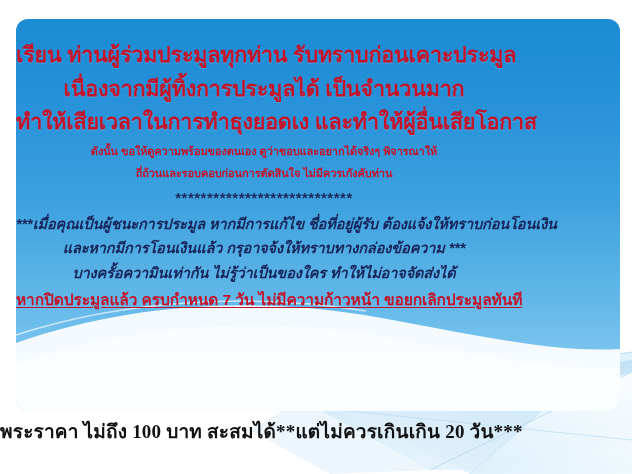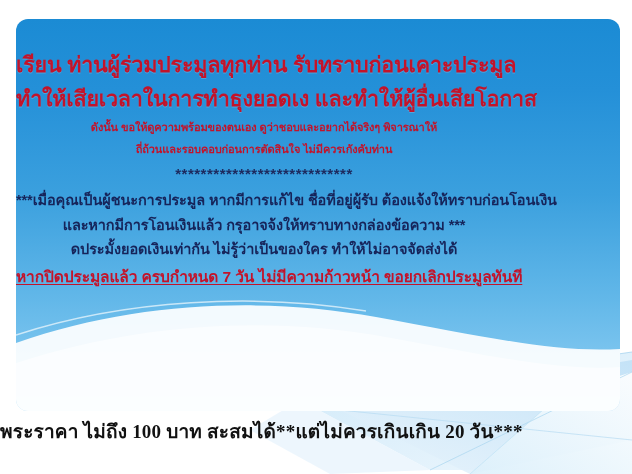--- a/index.html
+++ b/index.html
@@ -56,21 +56,21 @@
     width: 604px;
     height: 120px;
     pointer-events: none;
   }
 
   .panel-inner {
     position: relative;
     z-index: 3;
     width: 496px;
     height: 392px;
-    padding-top: 34px;
+    padding-top: 24px;
     box-sizing: border-box;
     text-align: center;
   }
 
   
   .ln {
     display: block;
     width: 100%;
     text-align: center;
     white-space: nowrap;
@@ -103,20 +103,21 @@
     margin-top: 8px;
     margin-bottom: 12px;
   }
 
   .navy {
     color: #16245a;
     font-weight: bold;
     font-size: 14.5px;
     letter-spacing: -0.1px;
     margin-bottom: 10px;
+    font-style: italic;
   }
 
   .red-underline {
     color: #c3132a;
     font-weight: bold;
     font-size: 15.5px;
     letter-spacing: -0.1px;
     text-decoration: underline;
     text-underline-offset: 2px;
     margin-top: 12px;
@@ -178,30 +179,31 @@
 
     <svg class="panel-wave" viewBox="0 0 604 120" preserveAspectRatio="none" aria-hidden="true">
       <path d="M0,52 C120,10 250,6 360,26 C470,46 540,62 604,58 L604,120 L0,120 Z" fill="#ffffff" opacity="0.92"></path>
       <path d="M0,72 C130,30 260,26 370,46 C480,66 545,80 604,76 L604,120 L0,120 Z" fill="#ffffff" opacity="0.55"></path>
       <path d="M0,44 C110,8 240,2 350,20" stroke="#ffffff" stroke-width="1.5" fill="none" opacity="0.65"></path>
     </svg>
 
     <div class="panel-inner">
 
       <div class="ln red-head l1">เรียน ท่านผู้ร่วมประมูลทุกท่าน รับทราบก่อนเคาะประมูล</div>
+      <div class="ln red-head">เนื่องจากมีผู้ทิ้งการประมูลได้ เป็นจำนวนมาก</div>
       <div class="ln red-head">ทำให้เสียเวลาในการทำธุงยอดเง และทำให้ผู้อื่นเสียโอกาส</div>
 
       <div class="ln red-sub">ดังนั้น  ขอให้ดูความพร้อมของตนเอง ดูว่าชอบและอยากได้จริงๆ พิจารณาให้</div>
       <div class="ln red-sub">ถี่ถ้วนและรอบคอบก่อนการตัดสินใจ  ไม่มีควรเกังคับท่าน</div>
 
       <div class="ln stars">****************************</div>
 
       <div class="ln navy">***เมื่อคุณเป็นผู้ชนะการประมูล หากมีการแก้ไข ชื่อที่อยู่ผู้รับ ต้องแจ้งให้ทราบก่อนโอนเงิน</div>
       <div class="ln navy">และหากมีการโอนเงินแล้ว กรุอาจจ้งให้ทราบทางกล่องข้อความ  ***</div>
-      <div class="ln navy">ดประมั้งยอดเงินเท่ากัน ไม่รู้ว่าเป็นของใคร ทำให้ไม่อาจจัดส่งได้</div>
+      <div class="ln navy">บางครั้อความินเท่ากัน ไม่รู้ว่าเป็นของใคร ทำให้ไม่อาจจัดส่งได้</div>
 
       <div class="ln red-underline">หากปิดประมูลแล้ว ครบกำหนด 7 วัน ไม่มีความก้าวหน้า ขอยกเลิกประมูลทันที</div>
 
     </div>
   </div>
 
   <div id="bottom-line">
     <span class="blk">พระราคา ไม่ถึง 100 บาท สะสมได้**แต่ไม่ควรเกินเกิน 20 วัน***</span>
   </div>
 

